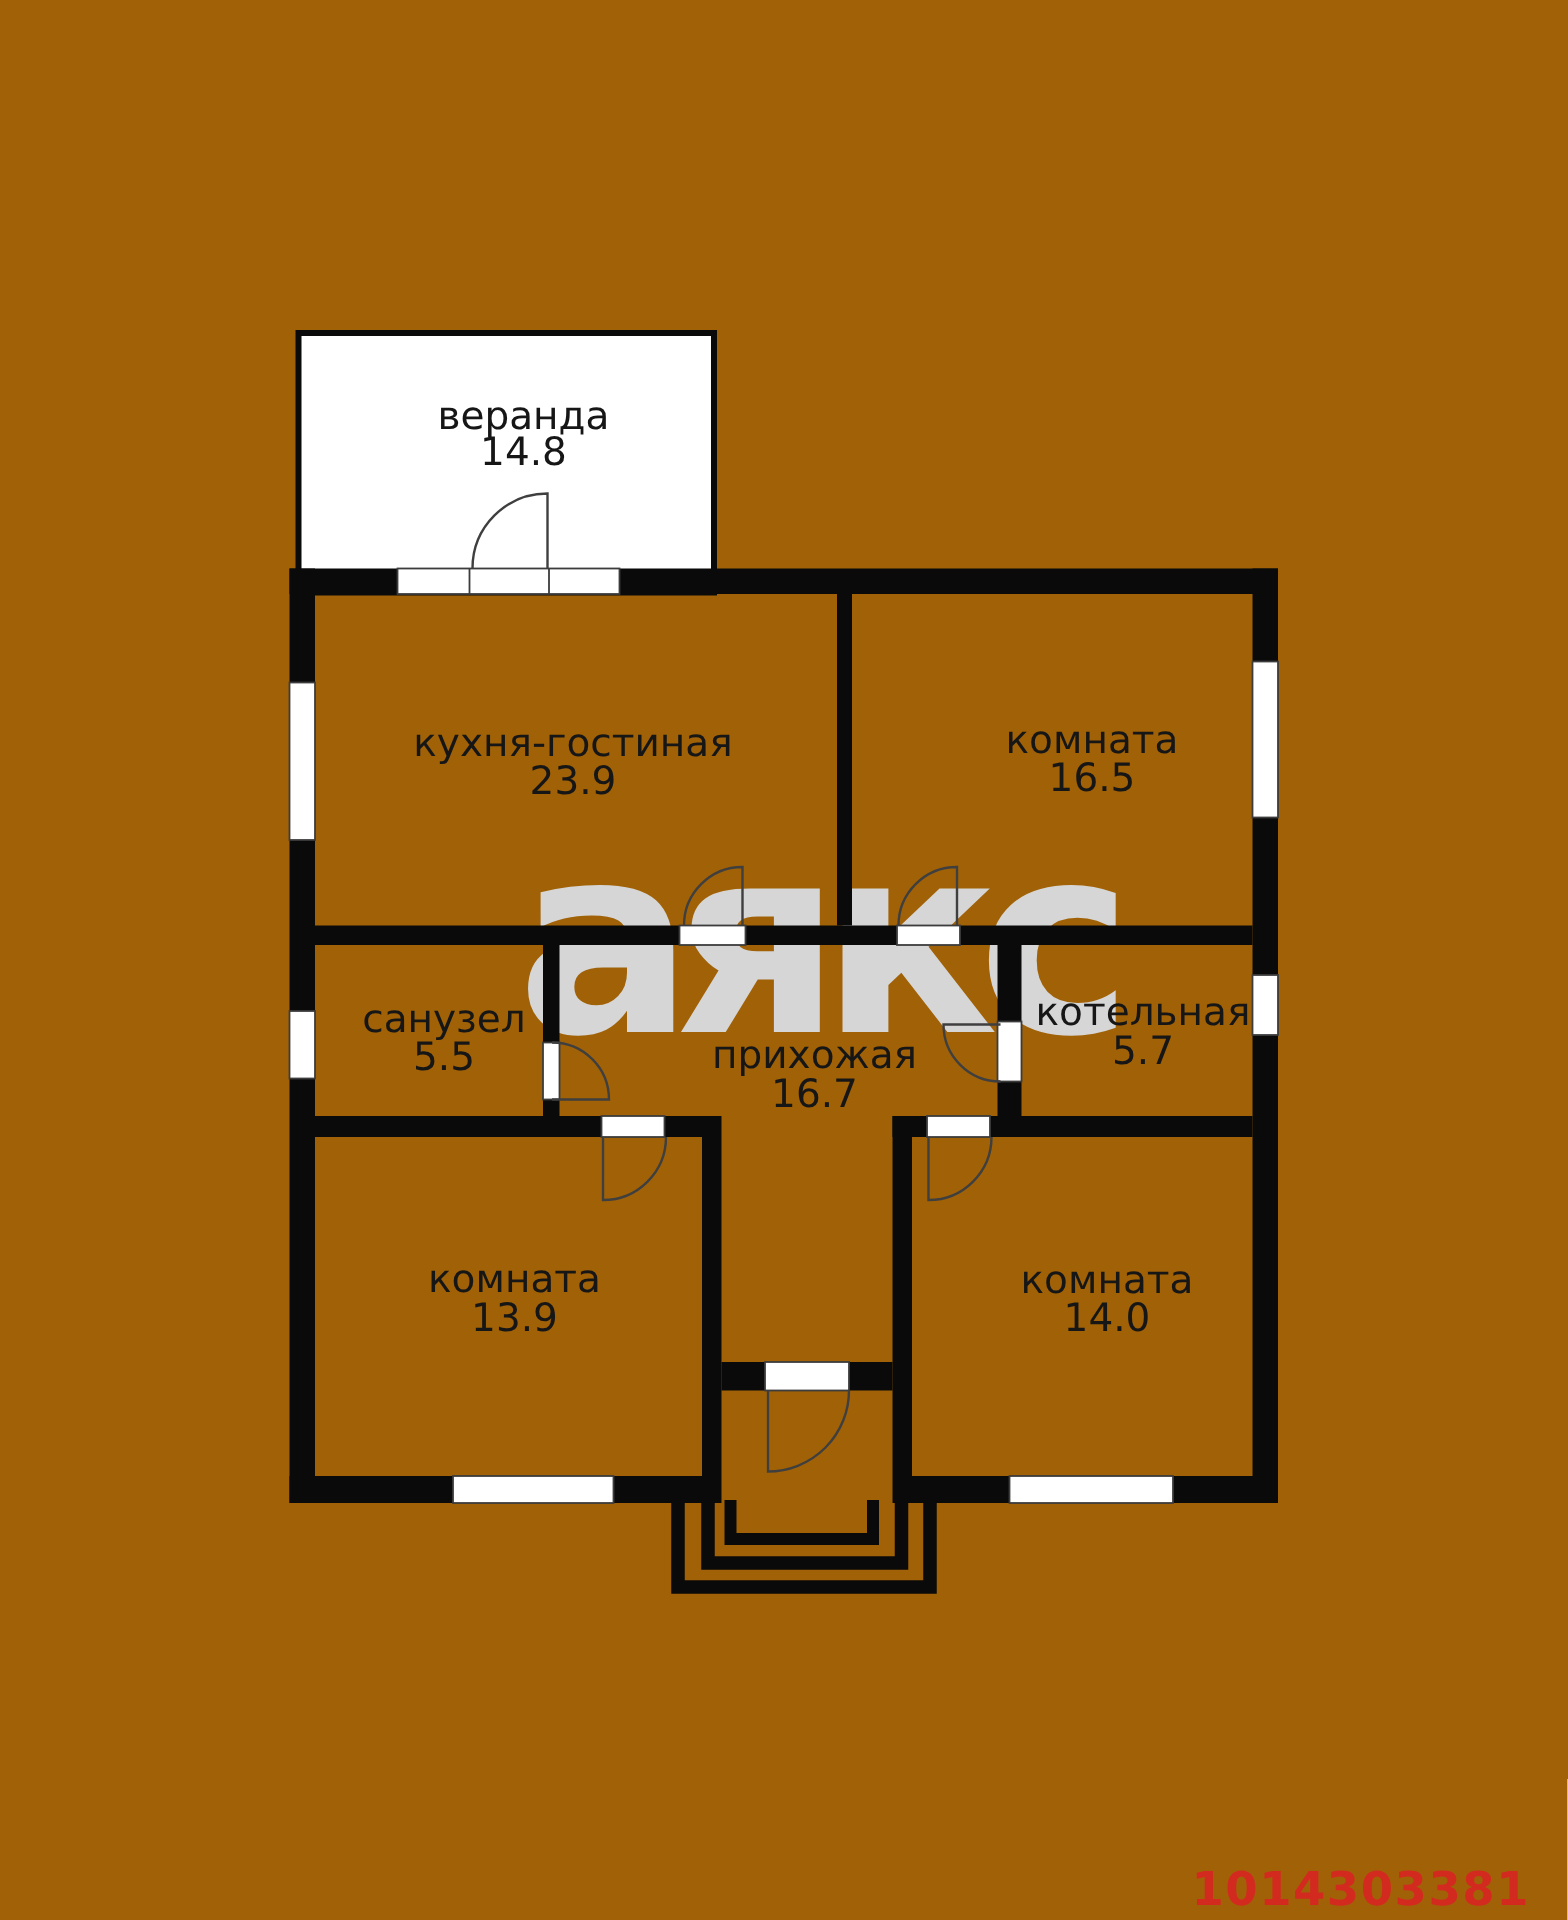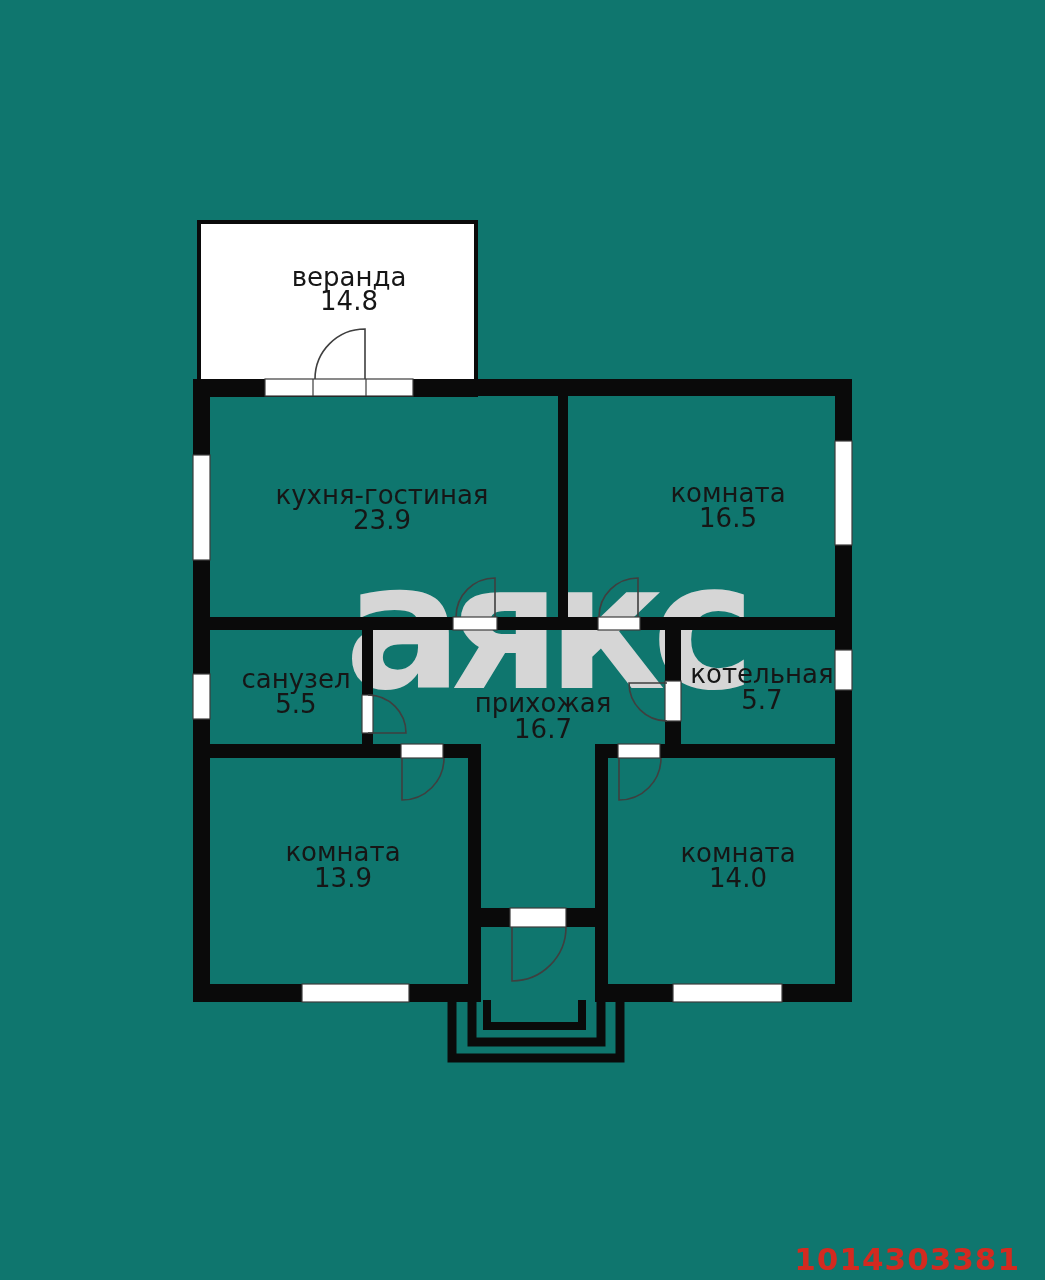--- a/index.html
+++ b/index.html
@@ -1,16 +1,16 @@
 <!DOCTYPE html>
 <html><head>
 <meta charset="utf-8">
 <style>
   html,body{margin:0;padding:0;background:#ffffff;}
-  .page{position:relative;width:1045px;height:1280px;background:#0f766e;overflow:hidden;}
+  .page{position:relative;width:1045px;height:1280px;background:#a16207;overflow:hidden;}
   svg{display:block;}
   .wall{fill:#0a0a0a;stroke:none;}
   .thinwall{fill:#ffffff;stroke:#0a0a0a;stroke-width:4;}
   .win{fill:#ffffff;stroke:#3c3c3c;stroke-width:1.2;}
   .winline{stroke:#3c3c3c;stroke-width:1.2;}
   .sill{fill:#ffffff;stroke:#3c3c3c;stroke-width:1.2;}
   .door{fill:none;stroke:#3f3f3f;stroke-width:1.6;}
   .step{fill:none;stroke:#0a0a0a;}
   .rn,.ra{font-family:"DejaVu Sans","Liberation Sans",sans-serif;font-size:26px;fill:#161616;text-anchor:middle;}
   .wm{font-family:"DejaVu Sans","Liberation Sans",sans-serif;font-size:175px;font-weight:bold;text-anchor:middle;letter-spacing:-14px;}

